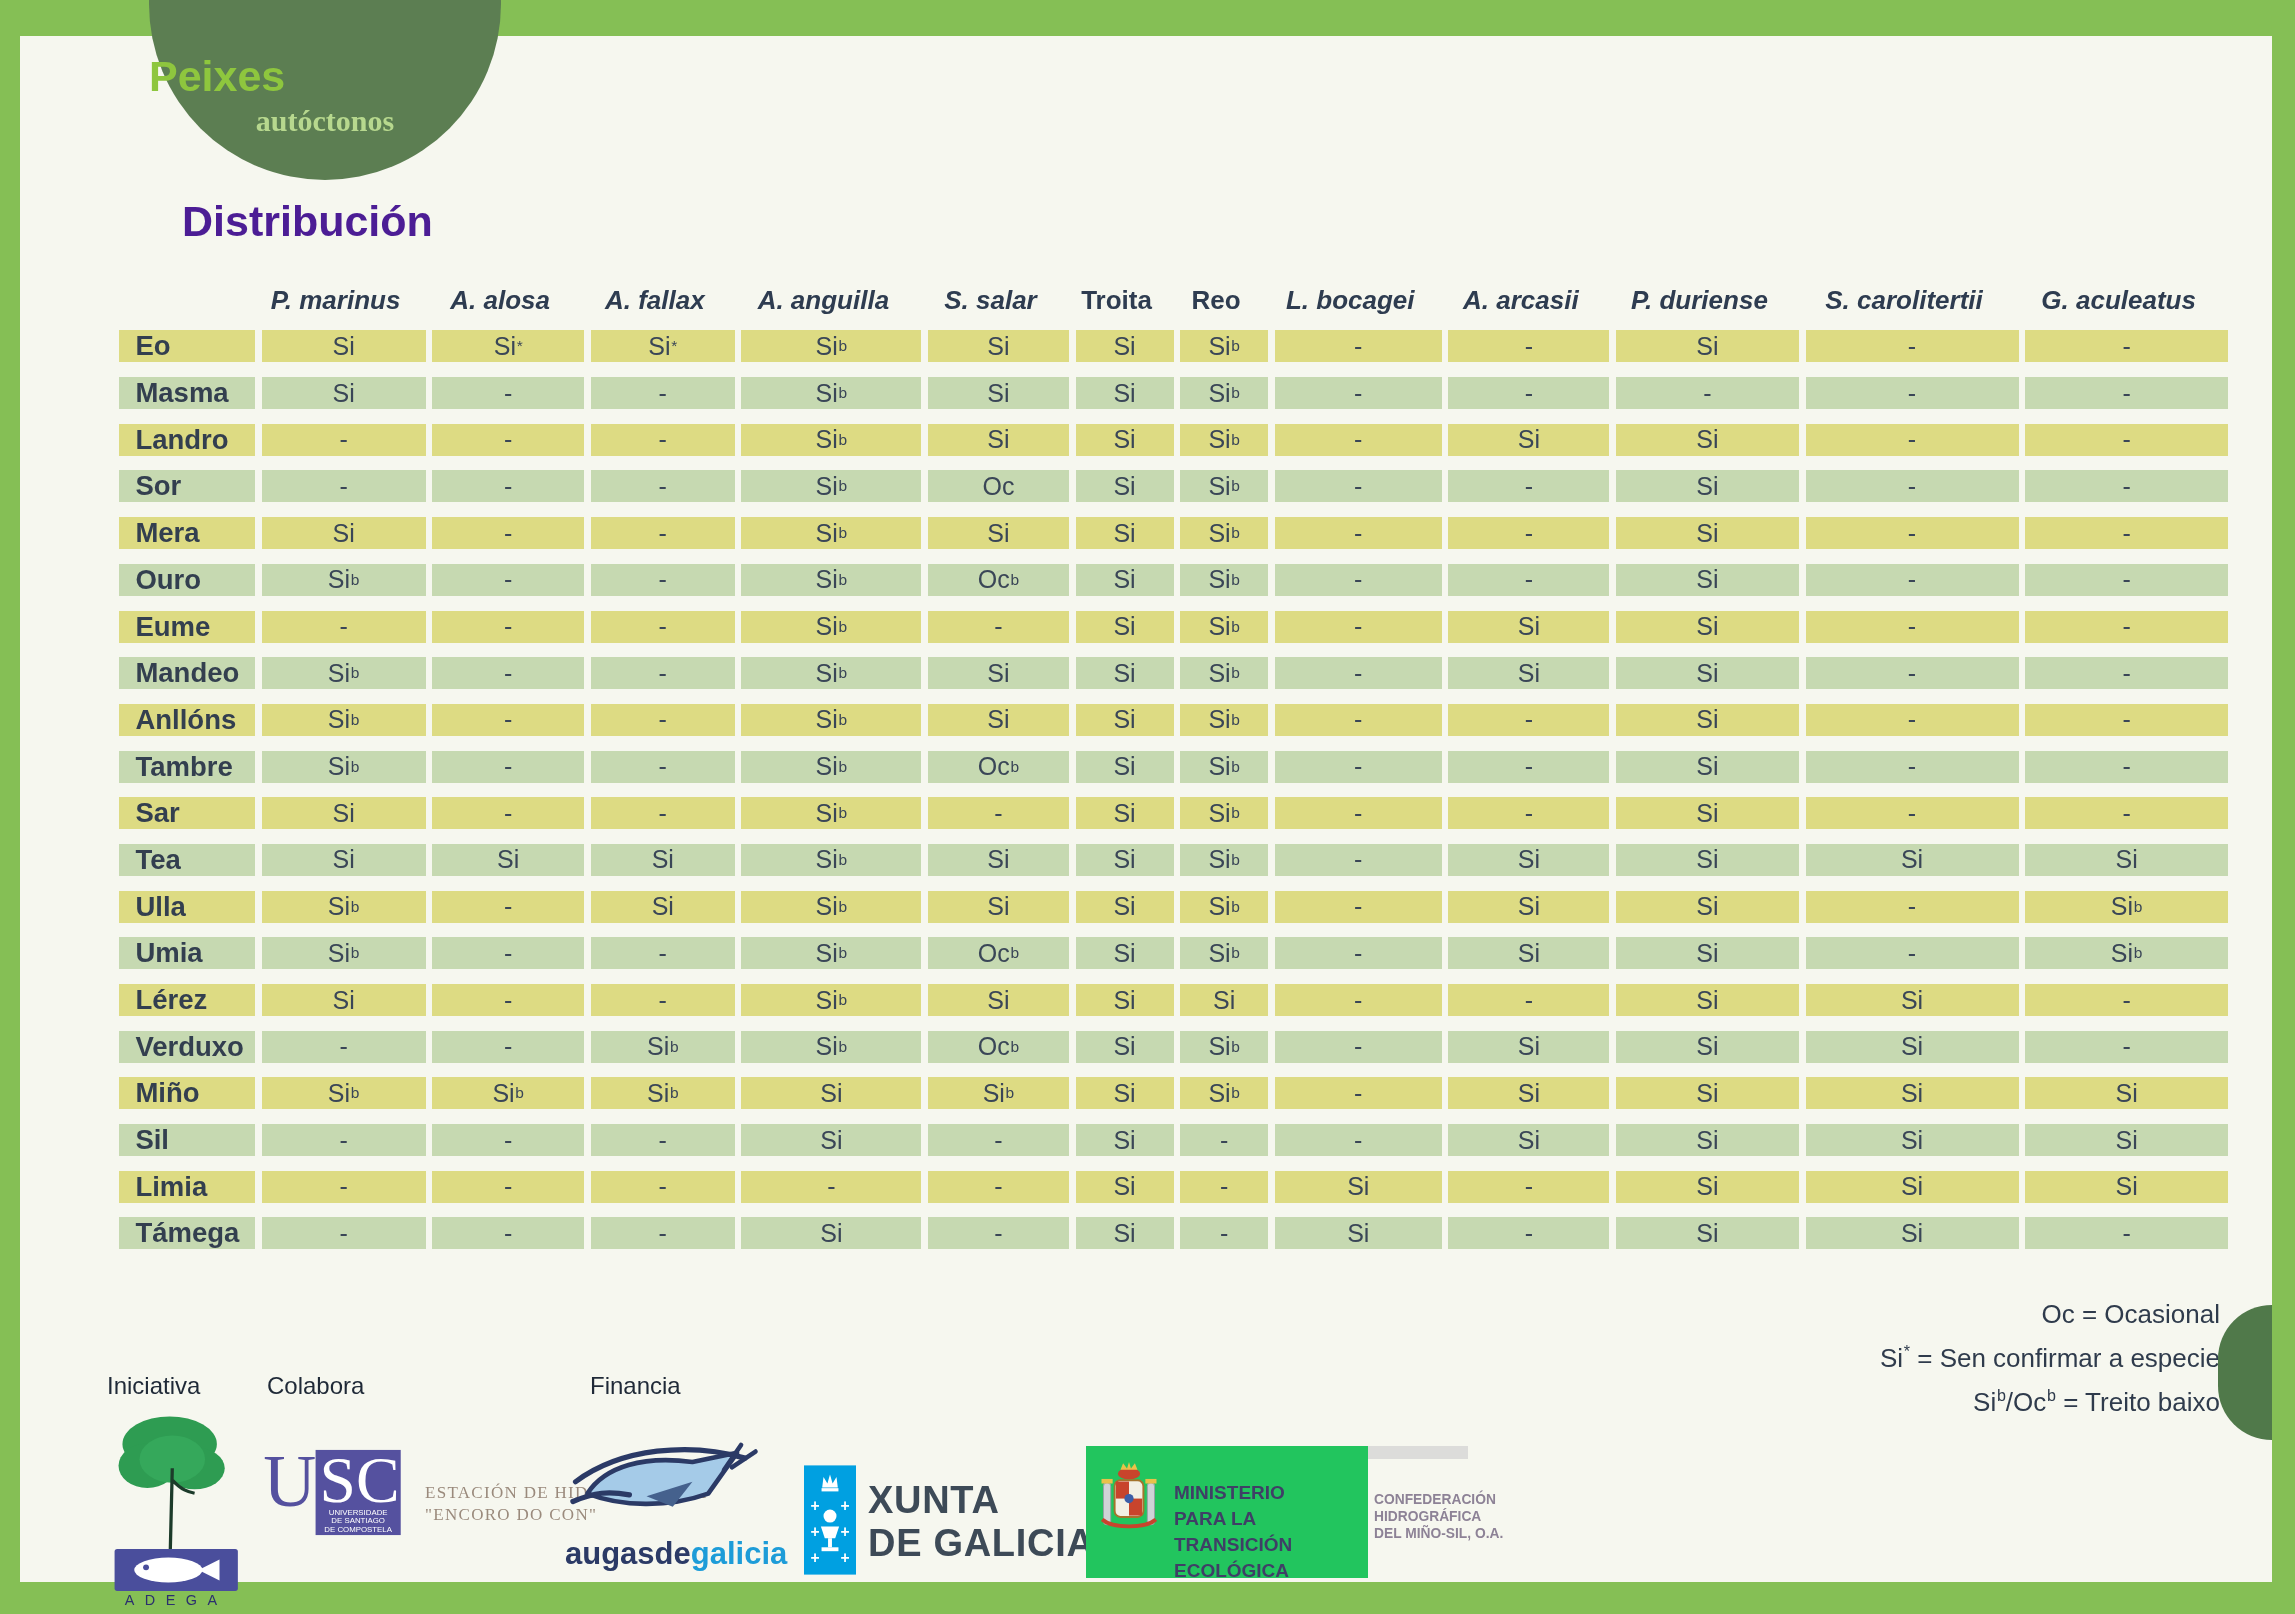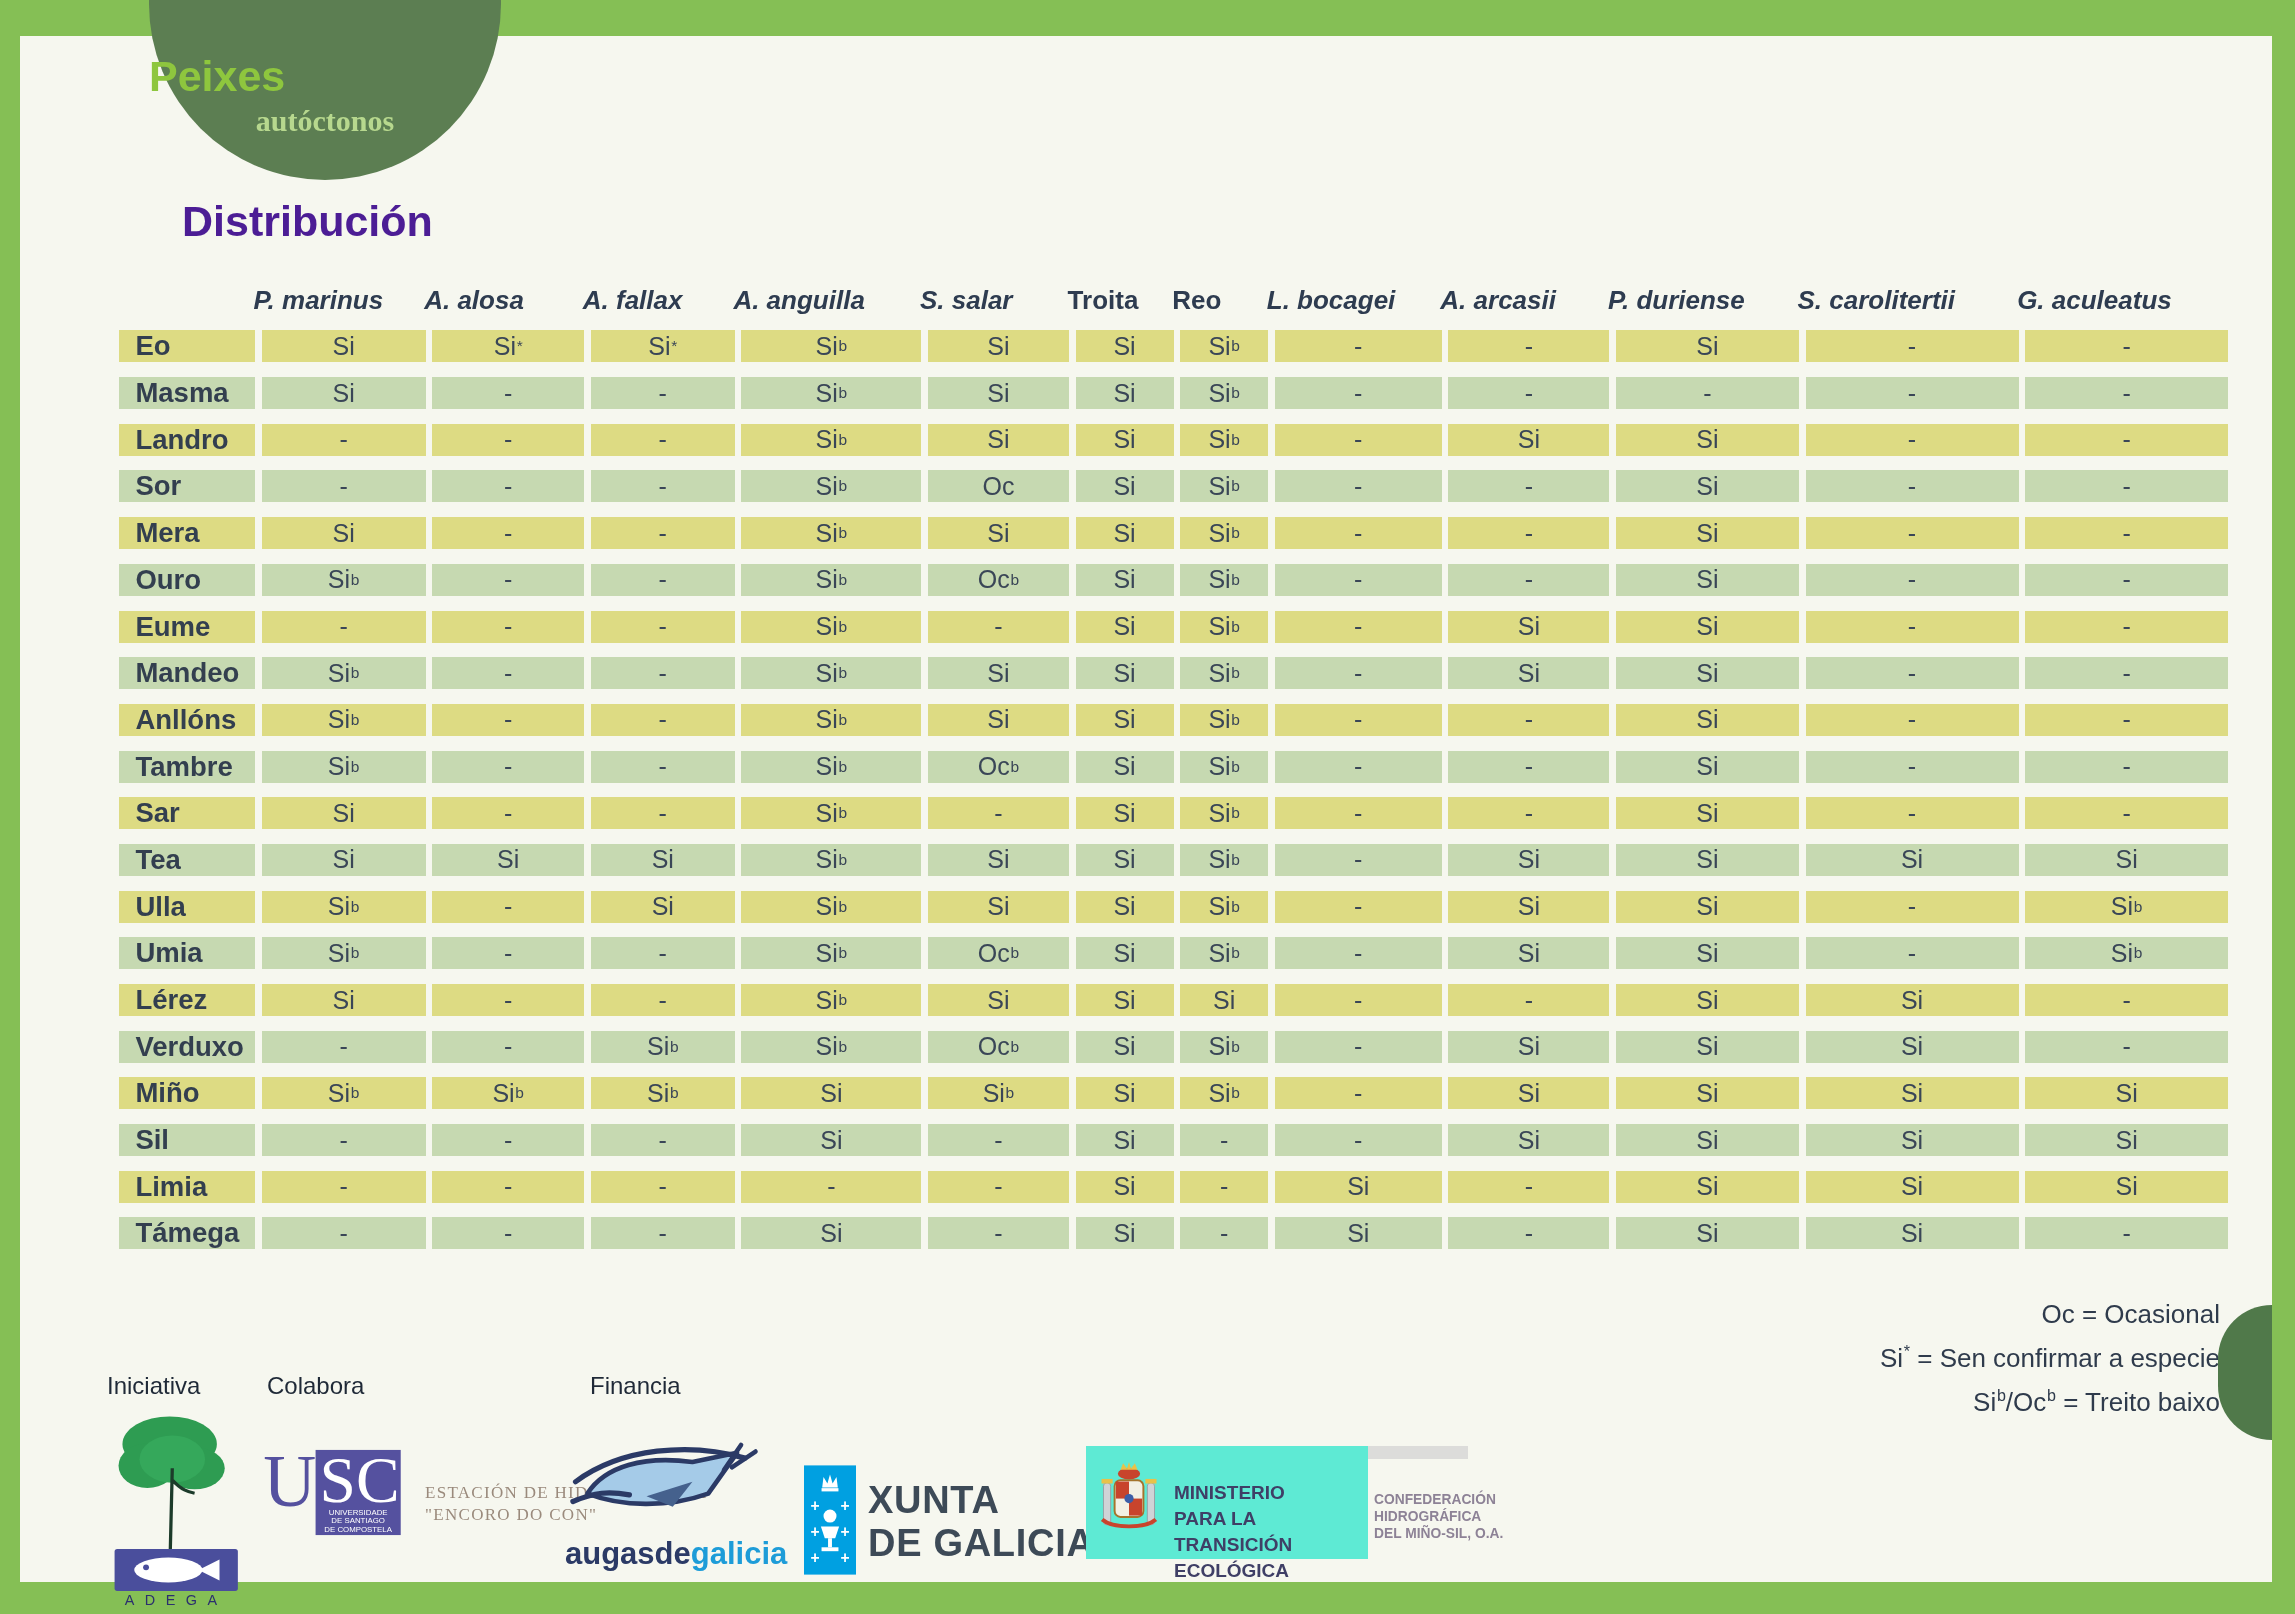--- a/index.html
+++ b/index.html
@@ -11,41 +11,41 @@
   .panel{position:absolute;left:19.7px;top:36px;width:2252px;height:1546px;background:#f6f7ef;}
   
   .badge-circle{position:absolute;left:149px;top:-172px;width:352px;height:352px;border-radius:50%;background:#5c7e52;z-index:5;}
   .badge-line1{position:absolute;left:149px;top:52px;width:352px;text-align:left;font-size:43px;font-weight:bold;color:#8ec63e;z-index:6;}
   .badge-line2{position:absolute;left:149px;top:104px;width:352px;text-align:center;font-size:30px;font-weight:bold;color:#b7d88e;z-index:6;font-family:Liberation Serif, serif;}
   .page-title{position:absolute;left:182px;top:197px;font-size:43px;font-weight:bold;color:#4c1d95;}
   
   .tbl{position:absolute;left:111px;top:275px;width:2109px;}
   .trow,.thead{display:grid;grid-template-columns:136px 164px 152px 144px 180px 141px 98px 88px 167px 161px 183px 213px 203px;column-gap:6.6px;}
   .thead{align-items:end;height:41px;margin-bottom:14.4px;}
-  .th{font-size:26px;font-weight:bold;color:#2e3c50;white-space:nowrap;}
+  .th{font-size:26px;font-weight:bold;color:#2e3c50;text-align:center;white-space:nowrap;}
   .th.it{font-style:italic;}
   .trow{margin-bottom:15.7px;height:31px;padding-left:8px;}
   .rlabel{display:flex;align-items:center;padding-left:16.4px;font-size:27.5px;font-weight:bold;color:#333f4f;}
   .tcell{display:flex;align-items:center;justify-content:center;font-size:25px;color:#3a4657;}
   .yellow .rlabel,.yellow .tcell{background:#dddb83;}
   .green .rlabel,.green .tcell{background:#c6d9b1;}
   sup{font-size:0.62em;vertical-align:super;margin-left:0.7px;}
   
   .legend{position:absolute;right:75px;top:1296px;text-align:right;font-size:26px;color:#2f3b4c;line-height:37px;}
   
   .half-disc{position:absolute;left:2218px;top:1305px;width:54px;height:135px;border-radius:67px 0 0 67px;background:#50794a;z-index:2;}
   
   .flabel{position:absolute;font-size:24px;color:#1f2937;}
   .logo{position:absolute;}
   .estacion{position:absolute;left:425px;top:1482px;font-size:17px;letter-spacing:1.3px;color:#9a8a7c;line-height:22px;font-family:"Liberation Serif","DejaVu Serif",serif;}
   .augas-text{position:absolute;left:565px;top:1536px;font-size:31px;font-weight:bold;}
   .augas-text .p1{color:#2b3a66;}
   .augas-text .p2{color:#1d9cd8;}
   .xunta-text{position:absolute;left:868px;top:1479px;font-size:38px;font-weight:bold;color:#3d4a57;line-height:43px;letter-spacing:0.7px;}
-  .min-box{position:absolute;left:1086px;top:1446px;width:282px;height:113px;background:#5eead4;}
+  .min-box{position:absolute;left:1086px;top:1446px;width:282px;height:132px;background:#22c55e;}
   .min-text{position:absolute;left:88px;top:34px;font-size:19px;font-weight:bold;color:#3f3f66;line-height:26px;}
   .gray-bar{position:absolute;left:1368px;top:1446px;width:100px;height:13px;background:#dcdcda;}
   .confed{position:absolute;left:1374px;top:1491px;font-size:13.8px;font-weight:bold;color:#8d8296;line-height:17px;}
 </style>
 </head>
 <body>
 
 <div class="panel"></div>
 
 <div class="badge-circle"></div>

